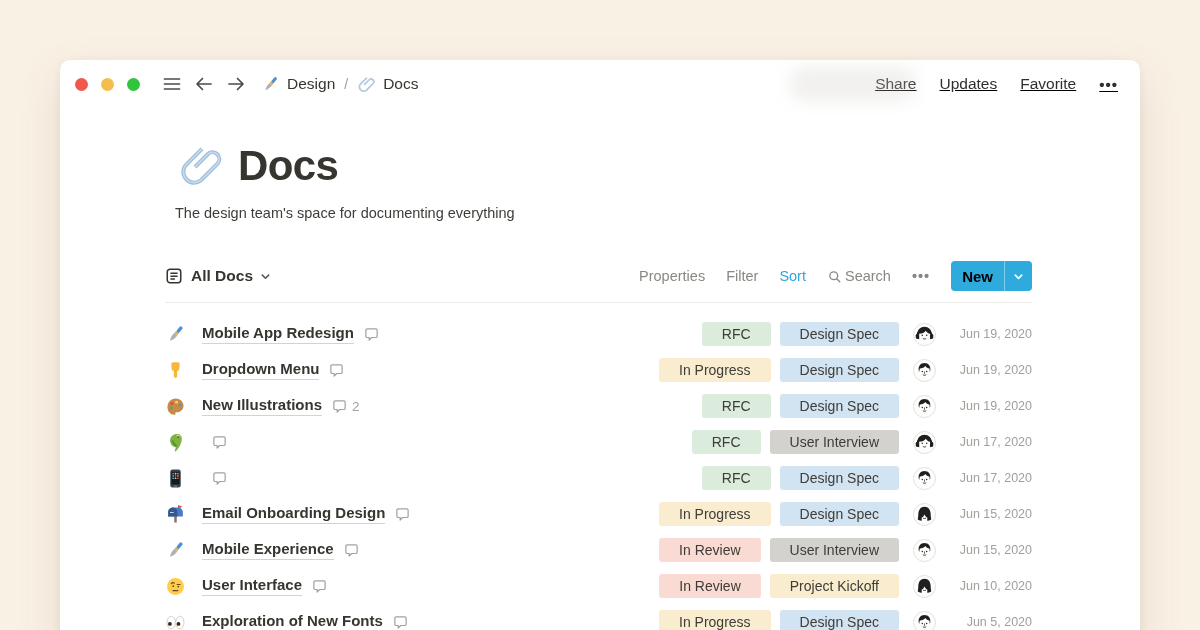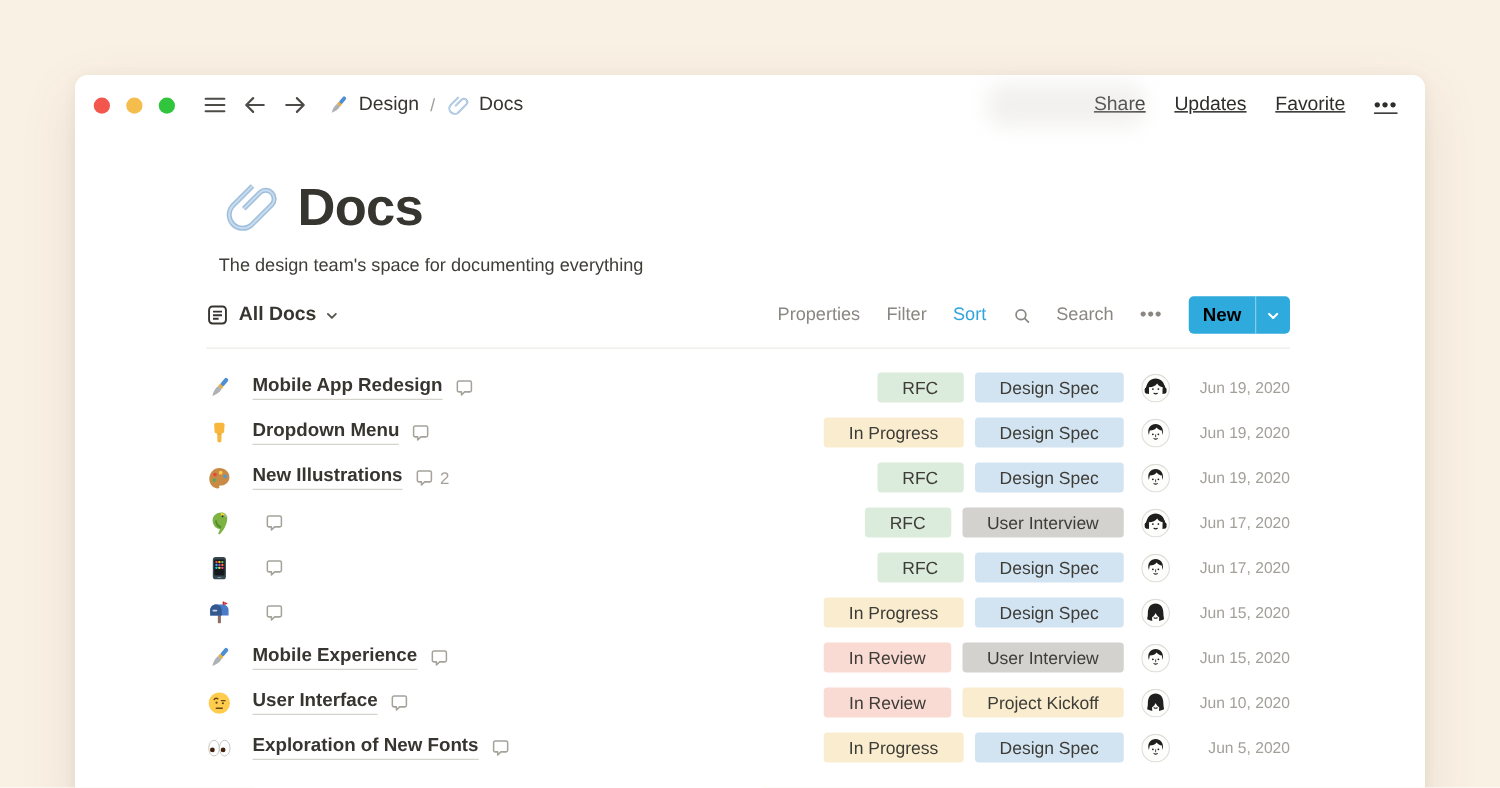--- a/index.html
+++ b/index.html
@@ -46,31 +46,31 @@
   
   .content { padding-left:105px; width:972px; }
   .page-header { margin-top:34px; }
   .page-title-row { display:flex; align-items:center; gap:13px; padding-left:12px; }
   .page-icon { width:48px; height:48px; flex:none; }
   .page-icon svg { width:100%; height:100%; }
   .page-title { font-size:42px; font-weight:700; color:#37352F; letter-spacing:-.6px; }
   .page-subtitle { margin-top:15px; padding-left:10px; font-size:14.5px; color:#3F3D38; }
   
   .toolbar {
-    margin-top:16px; width:867px;
+    margin-top:40px; width:867px;
     display:flex; align-items:center;
     padding-bottom:11px; border-bottom:1px solid #ECEBE7;
   }
   .view-switcher { display:flex; align-items:center; gap:8px; background:none; border:none; cursor:pointer; font-family:inherit; }
   .view-label { font-size:15.5px; font-weight:700; color:#37352F; }
   .view-caret { color:#55534E; display:flex; margin-left:-1px; }
   .toolbar-right { margin-left:auto; display:flex; align-items:center; gap:21px; }
   .tool-link { background:none; border:none; font-family:inherit; font-size:14.5px; color:#8A8782; cursor:pointer; }
   .tool-link.active { color:#2FA3DC; }
-  .search-group { display:flex; align-items:center; gap:20px; background:none; border:none; cursor:pointer; font-family:inherit; font-size:14.5px; color:#8A8782; }
+  .search-group { display:flex; align-items:center; gap:3px; background:none; border:none; cursor:pointer; font-family:inherit; font-size:14.5px; color:#8A8782; }
   .new-btn {
     display:flex; align-items:stretch; height:30px; border:none; padding:0; overflow:hidden;
     border-radius:4px; cursor:pointer; font-family:inherit;
   }
   .new-label { display:flex; align-items:center; padding:0 11px; color:#000000; font-size:15px; font-weight:700; }
   .new-divider { width:1px; background:rgba(255,255,255,.4); }
   .new-caret { display:flex; align-items:center; padding:0 8px; color:#fff; }
   
   .rows { margin-top:13px; width:867px; }
   .row { height:36px; display:flex; align-items:center; cursor:pointer; }
@@ -397,20 +397,21 @@
     <span class="row-icon">
             <svg viewBox="0 0 24 24">
               <rect x="15" y="1.4" width="1.5" height="7" rx=".5" fill="#C62828"></rect>
               <path d="M16.5 1.6l3.2 1.5-3.2 1.6z" fill="#D32F2F"></path>
               <rect x="10.6" y="13" width="2.8" height="8.2" fill="#8D6E63"></rect>
               <path d="M3.6 9.3c0-3 2.4-5.2 5.3-5.2h6.2c3 0 5.3 2.3 5.3 5.2v4.9H3.6z" fill="#4A7BC8"></path>
               <path d="M3.6 9.3c0-3 2.4-5.2 5.3-5.2 3 0 5.3 2.3 5.3 5.2v4.9H3.6z" fill="#35588F"></path>
               <rect x="5.6" y="9" width="4.5" height="1.4" rx=".7" fill="#C5D3E8"></rect>
             </svg>
           </span>
+    <span class="row-title">Email Onboarding Design</span>
     <span class="row-comments" hidden="">
       <span style="display:flex">
         <svg width="15" height="15" viewBox="0 0 16 16" fill="none" stroke="#A5A29B" stroke-width="1.3" stroke-linejoin="round">
                 <path d="M2 3.4C2 2.6 2.6 2 3.4 2h9.2c.8 0 1.4.6 1.4 1.4v6.4c0 .8-.6 1.4-1.4 1.4H8.2l-2.7 2.7v-2.7H3.4c-.8 0-1.4-.6-1.4-1.4V3.4z"></path>
               </svg>
       </span>
       <span class="comment-count"></span>
     </span>
     <span class="row-tags">
             <span class="tag" style="background: rgb(250, 237, 207);">In Progress</span>

